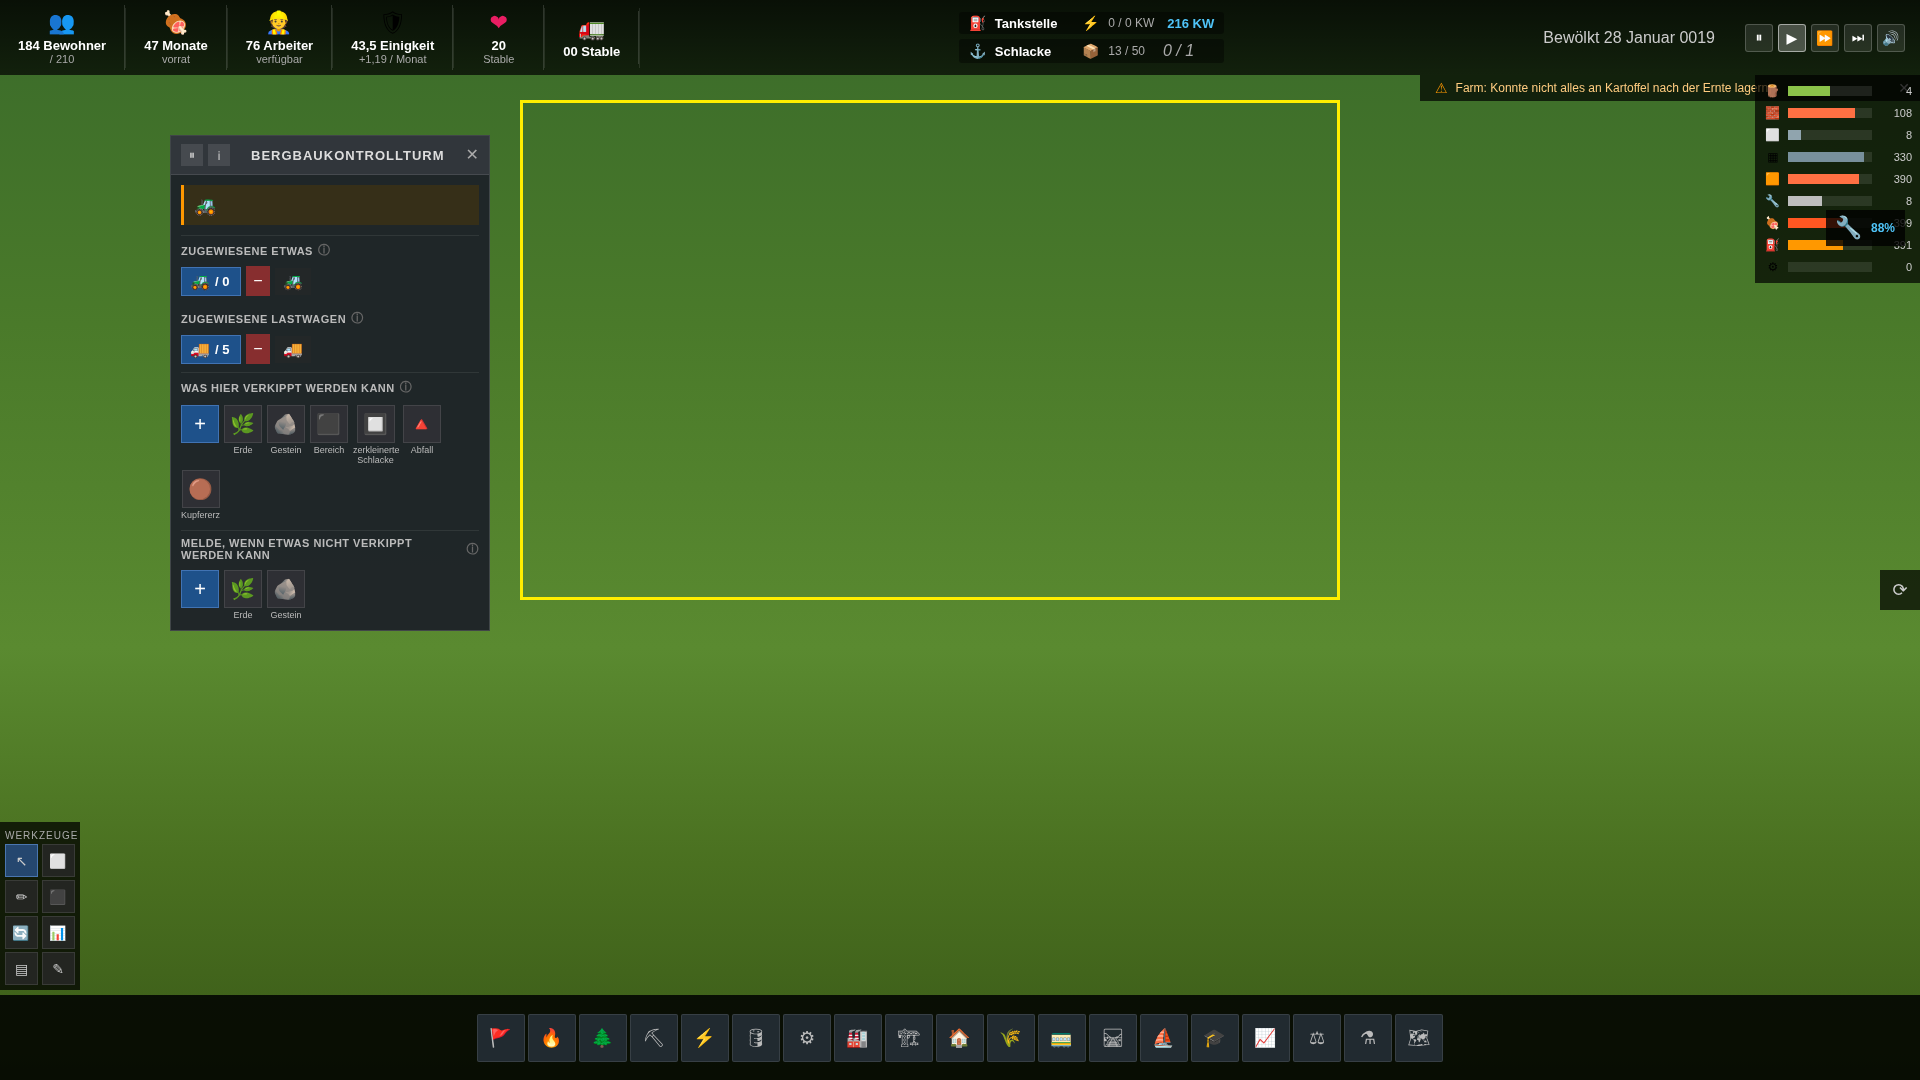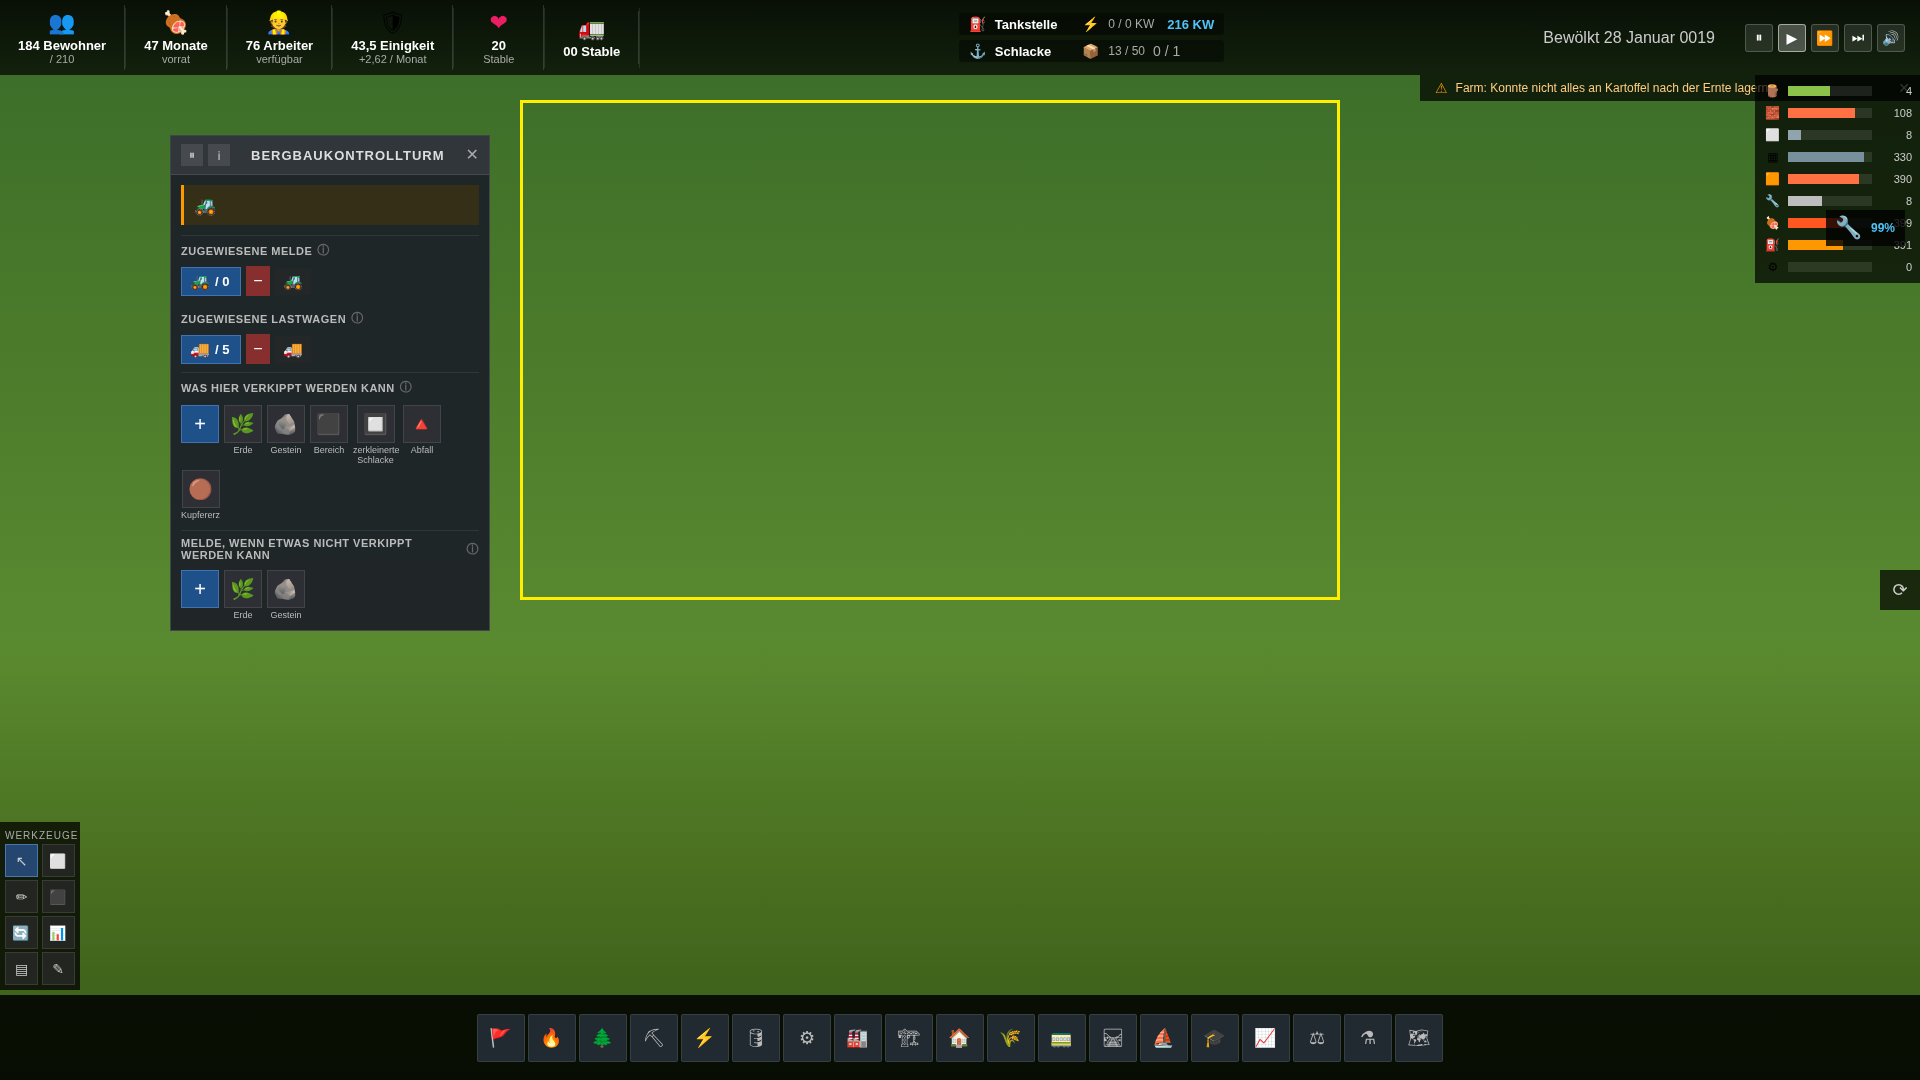--- a/index.html
+++ b/index.html
@@ -575,21 +575,21 @@
   <div class="hud-stat">
     <div class="icon">👷</div>
     <div class="value">76 Arbeiter</div>
     <div class="sub-value">verfügbar</div>
   </div>
   <div class="hud-sep"></div>
 
   <div class="hud-stat">
     <div class="icon">🛡</div>
     <div class="value">43,5 Einigkeit</div>
-    <div class="sub-value green-text">+2,62 / Monat</div>
+    <div class="sub-value green-text">+1,19 / Monat</div>
   </div>
   <div class="hud-sep"></div>
 
   <div class="hud-stat">
     <div class="icon" style="color:#e91e63">❤</div>
     <div class="value">20</div>
     <div class="sub-value">Stable</div>
   </div>
   <div class="hud-sep"></div>
 
@@ -606,21 +606,21 @@
         <span class="v-name">Tankstelle</span>
         <span class="power-icon">⚡</span>
         <span class="v-status">0 / 0 KW</span>
         <span class="power-max">216 KW</span>
       </div>
       <div class="vehicle-row">
         <span class="v-icon">⚓</span>
         <span class="v-name">Schlacke</span>
         <span class="cargo-icon">📦</span>
         <span class="v-status">13 / 50</span>
-        <span style="color:#aaa; font-size:14px;">0 / 1</span>
+        <span style="margin-left:10px; color:#aaa; font-size:16px;font-style:italic;">0 / 1</span>
       </div>
     </div>
   </div>
 
   <div style="display:flex; align-items:center; margin-left:auto;">
     <div class="hud-date">Bewölkt    28 Januar 0019</div>
     <div class="game-controls">
       <div class="ctrl-btn">⏸</div>
       <div class="ctrl-btn active">▶</div>
       <div class="ctrl-btn">⏩</div>
@@ -647,21 +647,21 @@
   </div>
 
   <div class="warning-box">
     <span class="warning-icon">🚜</span>
   </div>
 
 
   <hr class="divider">
 
   <div class="section-label">
-    <span>ZUGEWIESENE MELDE</span>
+    <span>ZUGEWIESENE ETWAS</span>
     <span class="info-icon">ⓘ</span>
   </div>
   <div class="vehicle-assignment-row">
     <div class="va-blue-box">
       <span>🚜</span>
       <span class="va-count">/ 0</span>
     </div>
     <button class="va-minus">−</button>
     <div class="va-vehicle-icon">🚜</div>
   </div>
@@ -797,21 +797,21 @@
     <div class="res-icon">⚙</div>
     <div class="res-bar-container">
       <div class="res-bar" style="width:0%; background:#607d8b;"></div>
     </div>
     <div class="res-value">0</div>
   </div>
 </div>
 
 <div class="repair-overlay" style="right:15px; top:210px;">
   <span class="repair-icon-lg">🔧</span>
-  <span class="repair-percent">99%</span>
+  <span class="repair-percent">88%</span>
 </div>
 
 <div class="right-tool-btn" style="top:570px;">⟳</div>
 
 <div class="tools-panel">
   <div class="tools-label">WERKZEUGE</div>
   <div class="tools-grid">
     <button class="tool-btn active">↖</button>
     <button class="tool-btn">⬜</button>
     <button class="tool-btn">✏</button>

